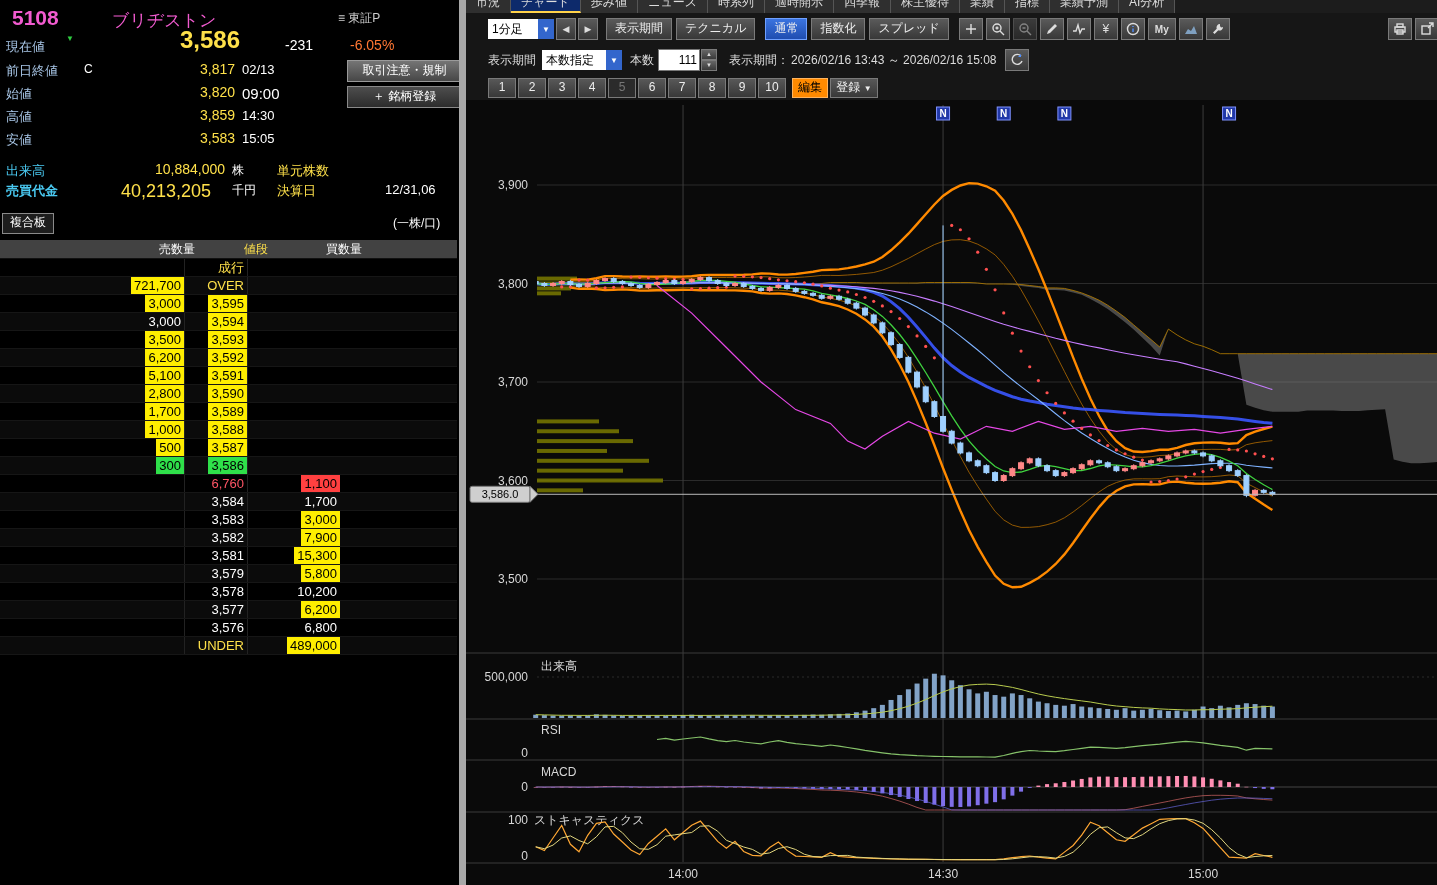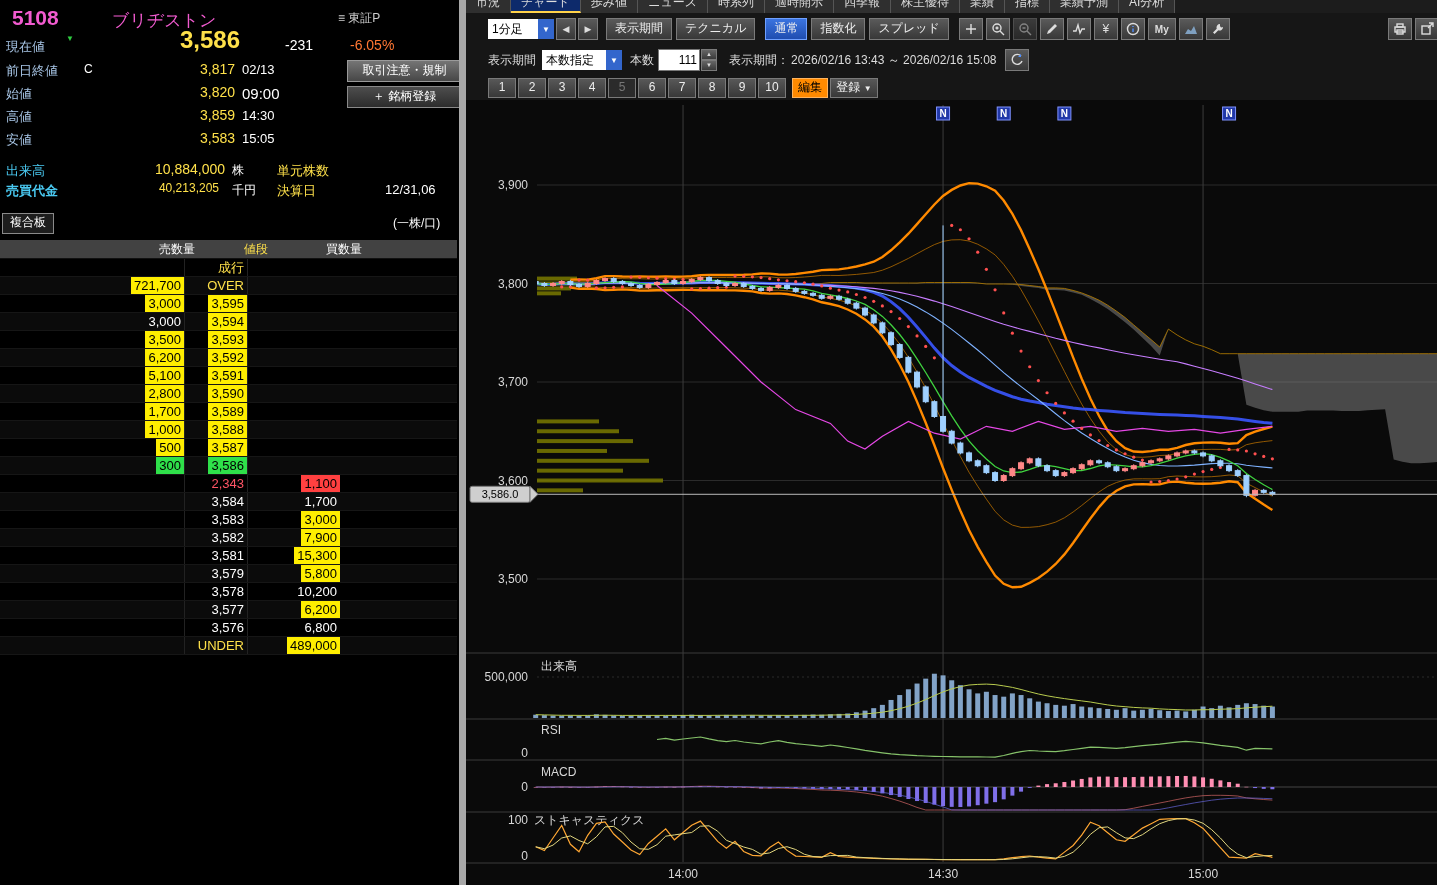--- a/index.html
+++ b/index.html
@@ -117,21 +117,21 @@
 
     <div class="abs btn-gray" style="left:347px;top:60px;width:113px;height:20px;">取引注意・規制</div>
     <div class="abs btn-dark" style="left:347px;top:86px;width:113px;height:20px;"><span>＋ </span><span>銘柄登録</span></div>
 
     <div class="abs lp-cyan" style="left:6px;top:162px;">出来高</div>
     <div class="abs yv" style="left:110px;top:161px;width:115px;text-align:right;font-size:14px;">10,884,000</div>
     <div class="abs wv" style="left:232px;top:162px;font-size:12px;">株</div>
     <div class="abs yv" style="left:277px;top:162px;font-size:13px;">単元株数</div>
 
     <div class="abs lp-cyan" style="left:6px;top:182px;font-weight:bold;">売買代金</div>
-    <div class="abs yv" style="left:104px;top:181px;width:115px;text-align:right;font-size:12px;">40,213,205</div>
+    <div class="abs yv" style="left:96px;top:181px;width:115px;text-align:right;font-size:18px;">40,213,205</div>
     <div class="abs wv" style="left:232px;top:182px;font-size:12px;">千円</div>
     <div class="abs yv" style="left:277px;top:182px;font-size:13px;">決算日</div>
     <div class="abs wv" style="left:385px;top:182px;font-size:13px;">12/31,06</div>
 
     <div class="abs board-tab" style="left:2px;top:213px;width:50px;height:19px;">複合板</div>
     <div class="abs wv" style="left:393px;top:215px;font-size:12px;">(一株/口)</div>
 
     <div id="book">
       <div class="book-header">
         <div class="bh1">売数量</div>
@@ -194,21 +194,21 @@
       <div class="bc2"><span class="cellv hl-yellow ">3,587</span></div>
       <div class="bc3"></div>
           </div>
           <div class="book-row">
       <div class="bc1"><span class="cellv hl-green">300</span></div>
       <div class="bc2"><span class="cellv hl-green ">3,586</span></div>
       <div class="bc3"></div>
           </div>
           <div class="book-row">
       <div class="bc1"></div>
-      <div class="bc2"><span class="cellv  txt-red">2,343</span></div>
+      <div class="bc2"><span class="cellv  txt-red">6,760</span></div>
       <div class="bc3"><span class="cellv hl-red">1,100</span></div>
           </div>
           <div class="book-row">
       <div class="bc1"></div>
       <div class="bc2"><span class="cellv  ">3,584</span></div>
       <div class="bc3"><span class="cellv ">1,700</span></div>
           </div>
           <div class="book-row">
       <div class="bc1"></div>
       <div class="bc2"><span class="cellv  ">3,583</span></div>

